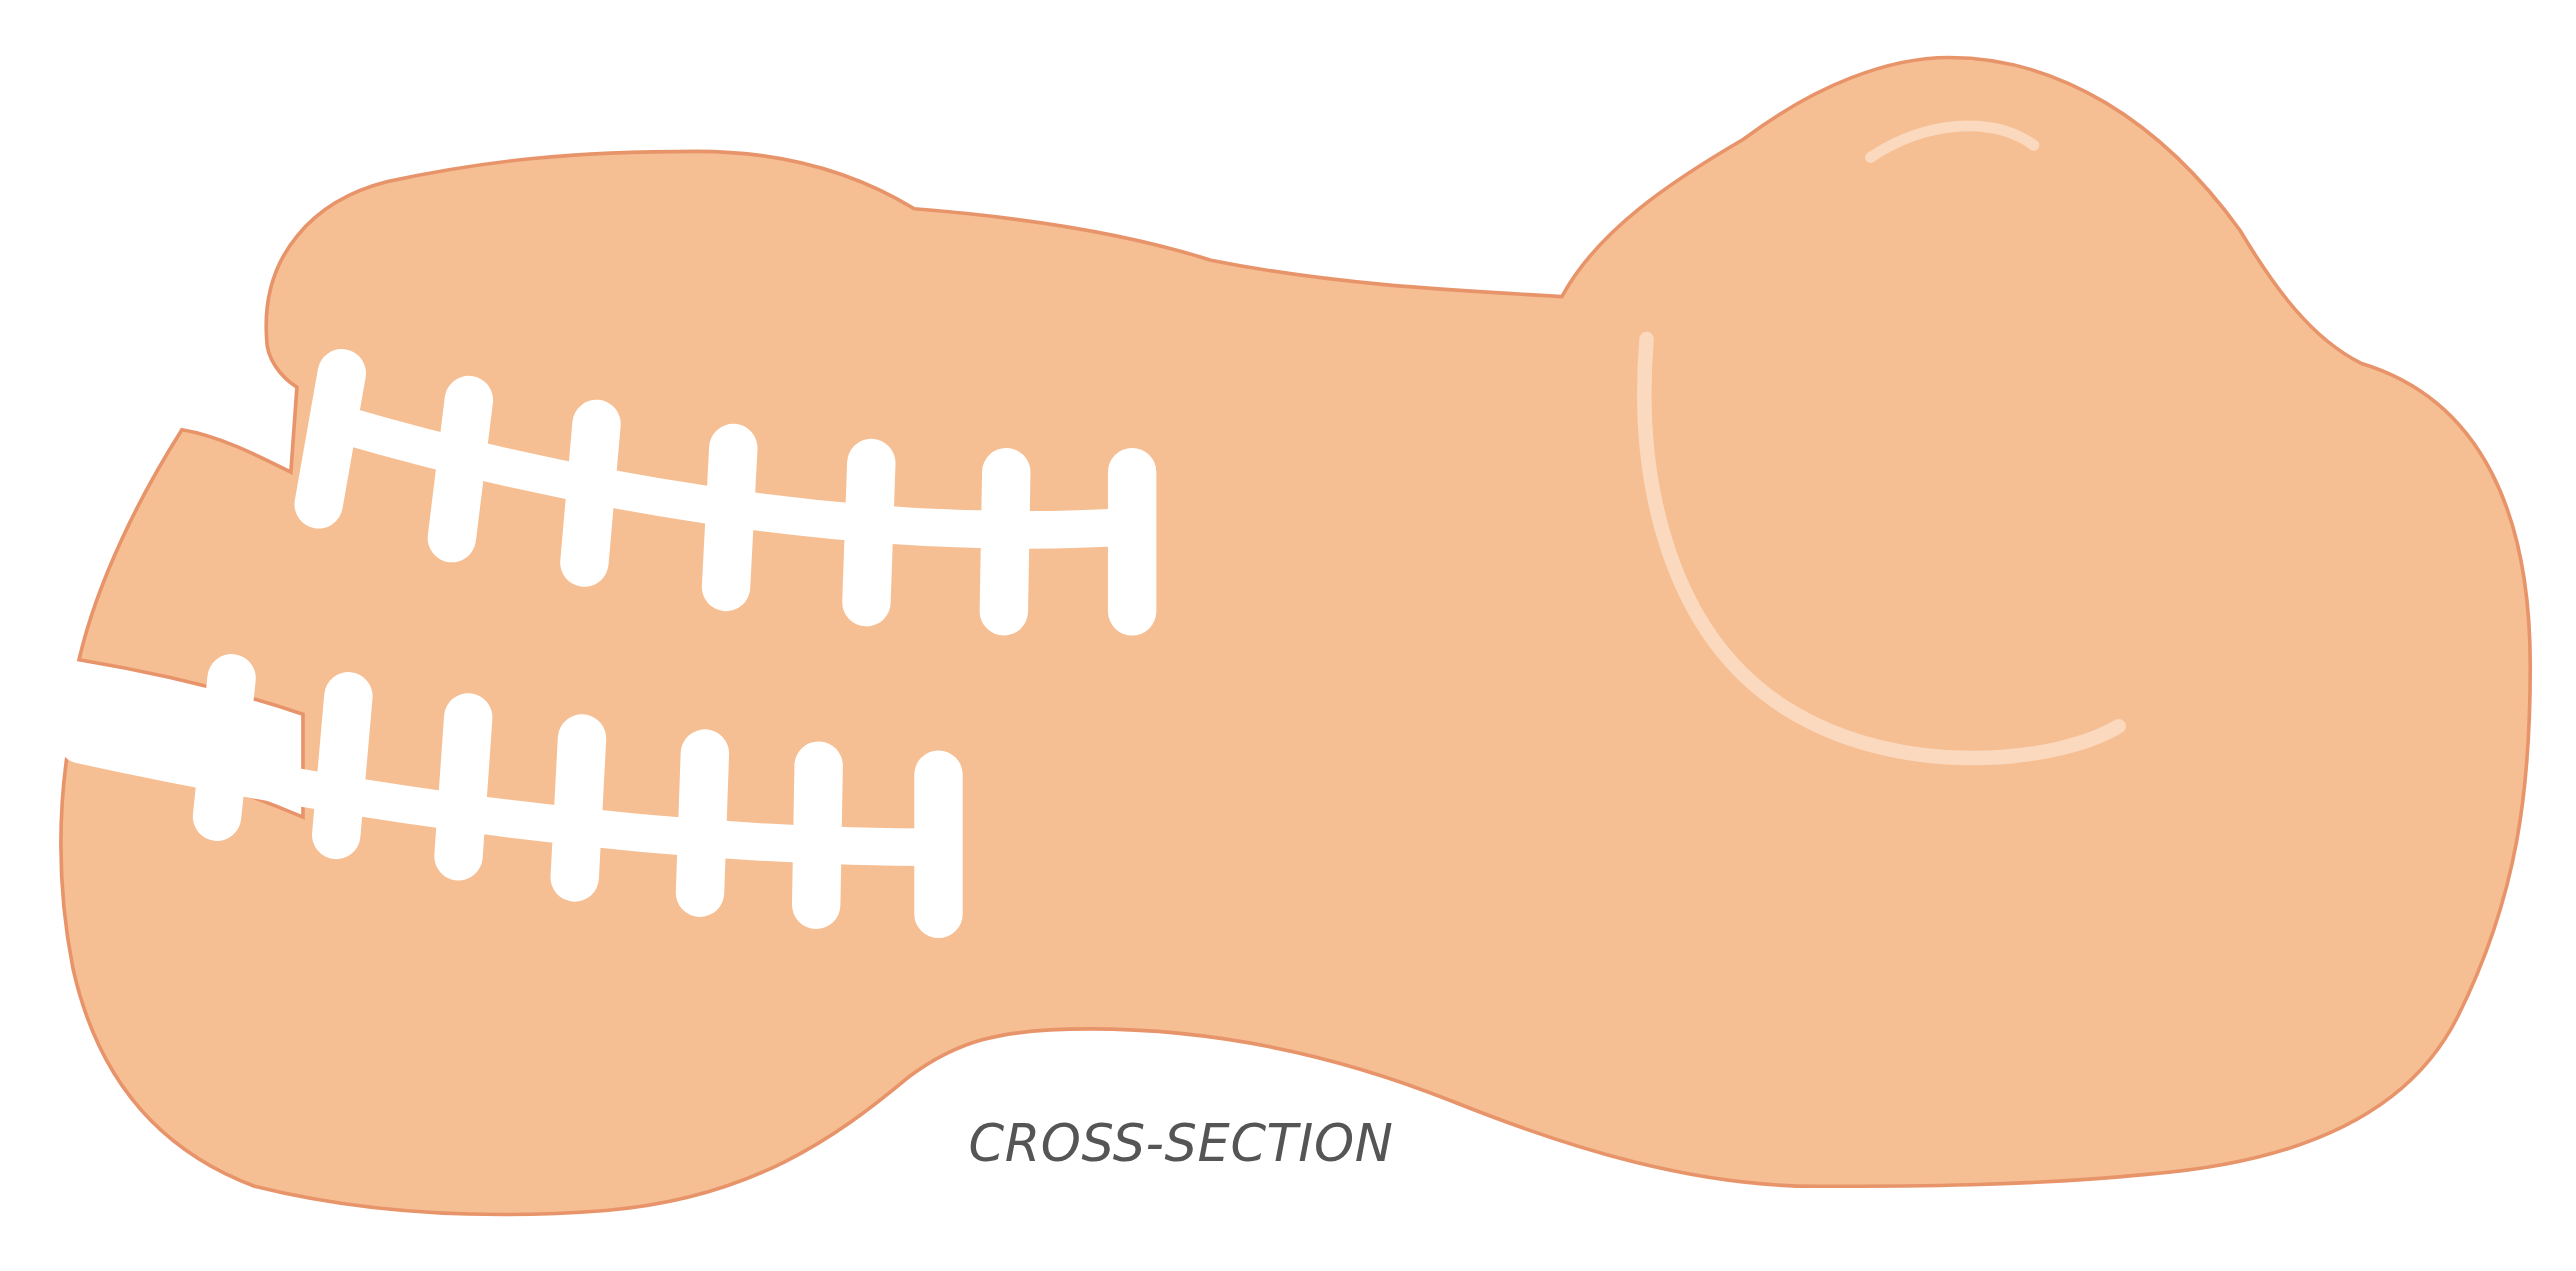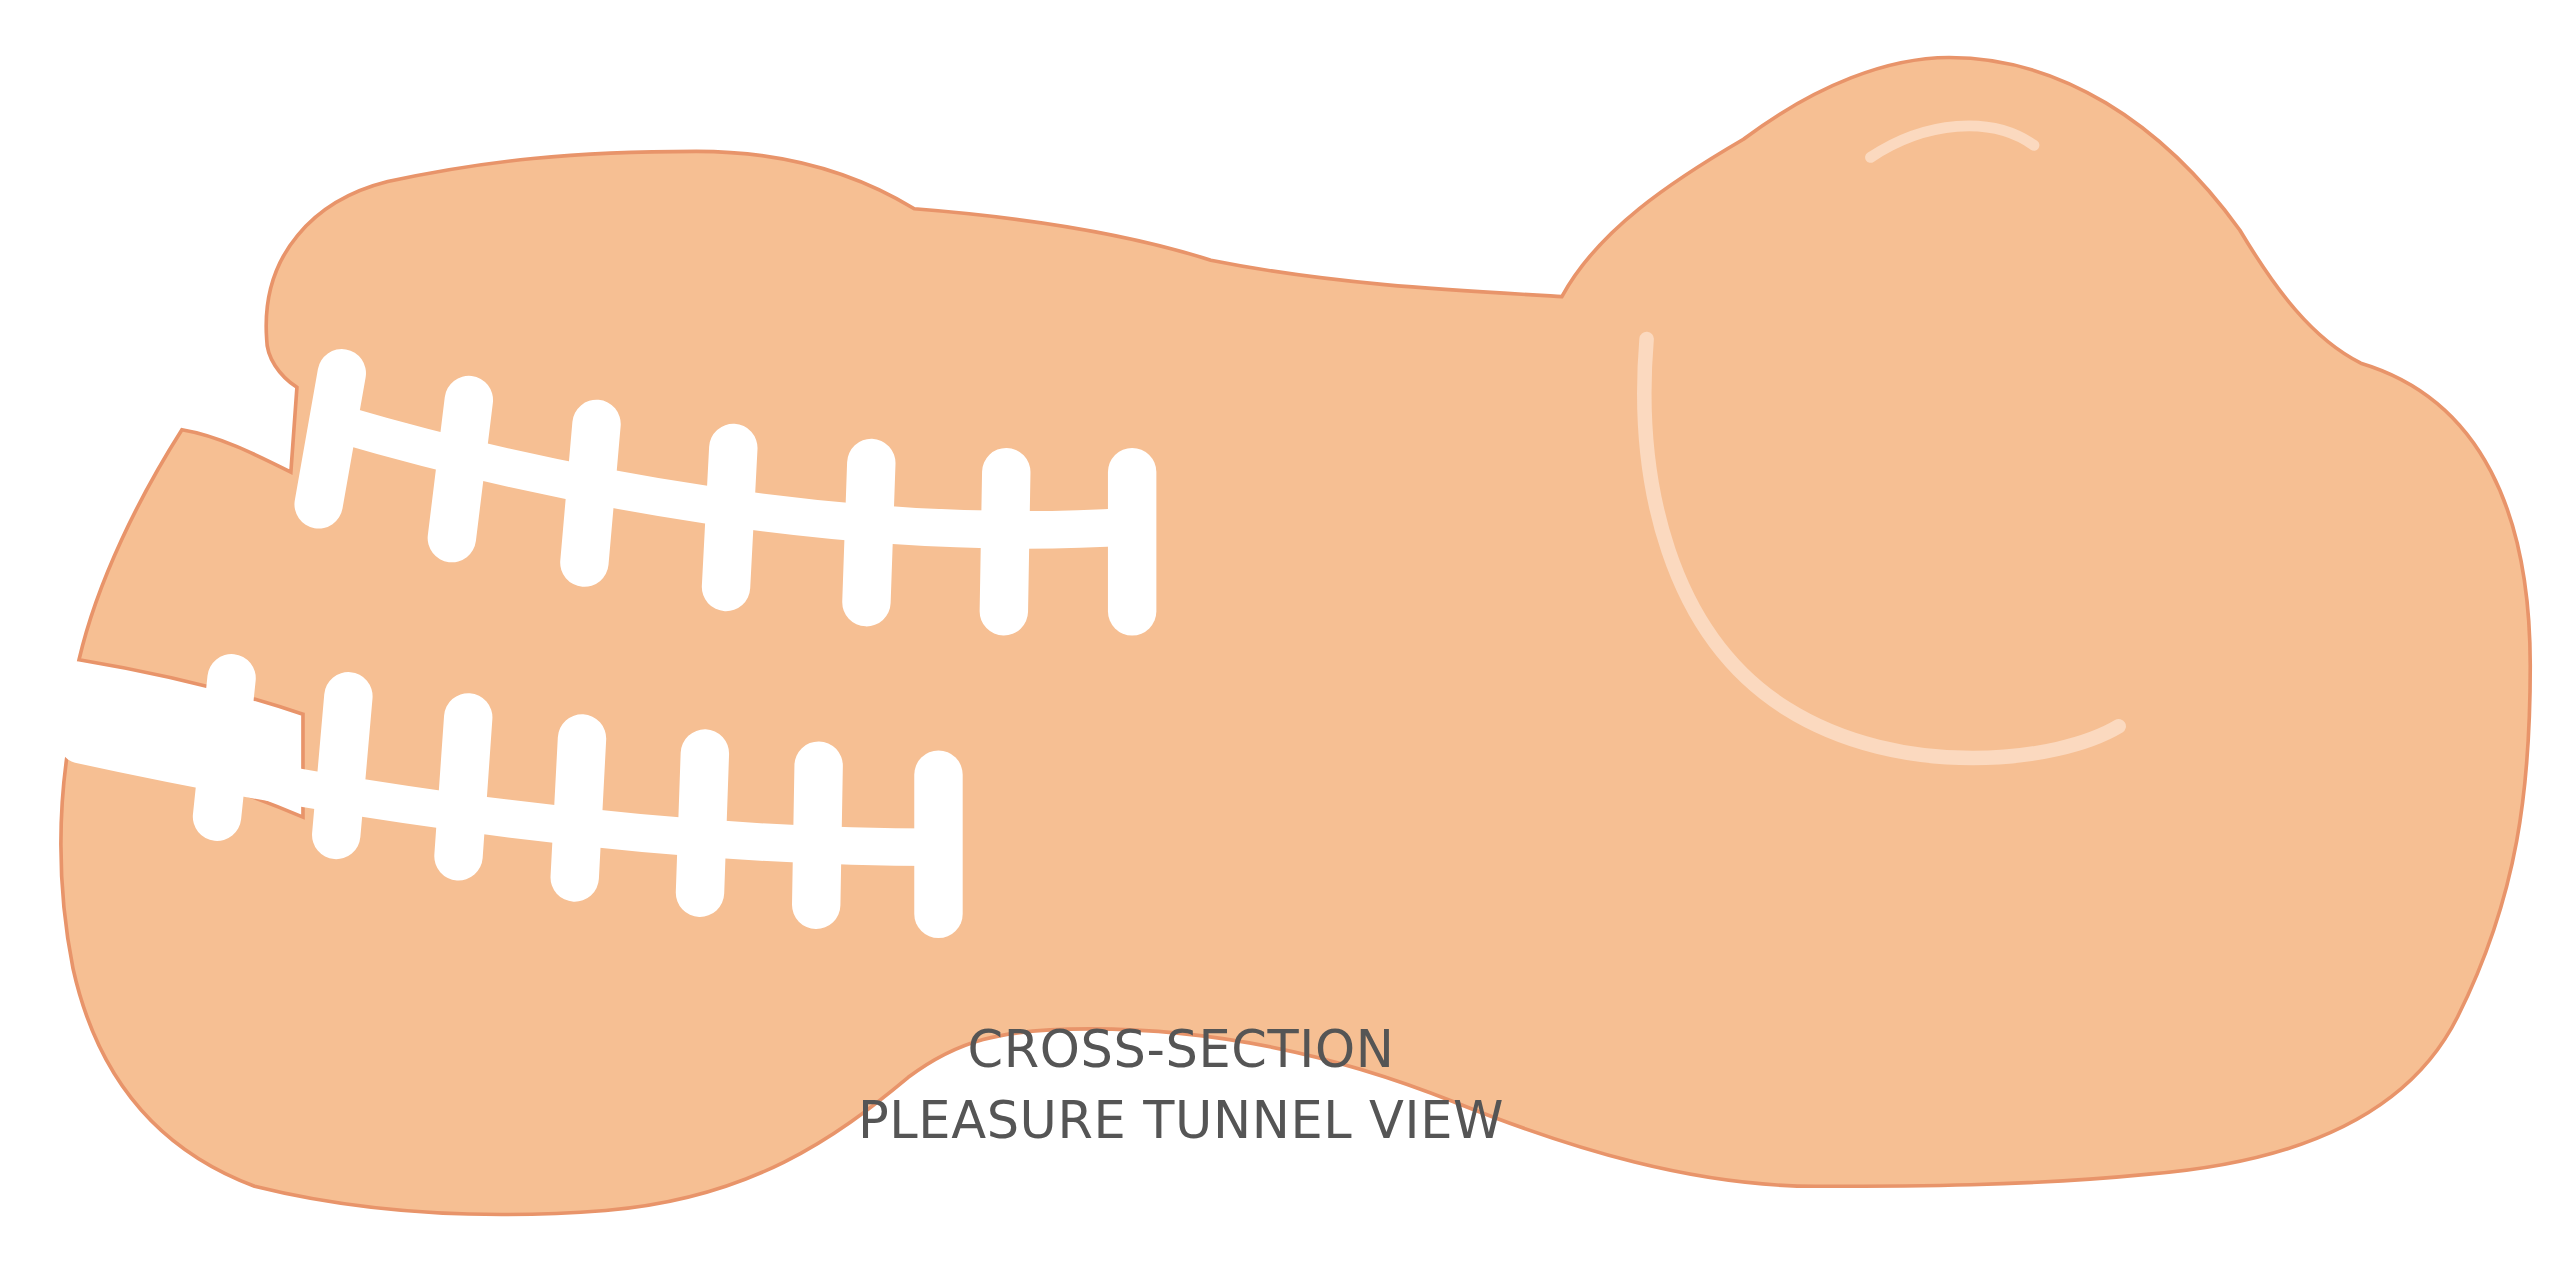--- a/index.html
+++ b/index.html
@@ -1,23 +1,23 @@
 <!DOCTYPE html>
 <html style="font-size:9.7px"><head>
   <meta charset="utf-8">
   <style>
     html, body { margin: 0; padding: 0; background: #ffffff; }
     body { width: 2576px; height: 1271px; overflow: hidden; position: relative; }
     .stage { position: absolute; left: 0; top: 0; width: 2576px; height: 1271px; }
     .stage svg { width: 2576px; height: 1271px; display: block; }
     .caption {
-      position: absolute; left: 1181px; top: 1014px; transform: translateX(-50%);
+      position: absolute; left: 1181px; top: 1108px; transform: translateX(-50%);
       text-align: center; color: #555555;
       font-family: "DejaVu Sans", "Liberation Sans", sans-serif;
-      font-size: 51px; line-height: 71px; letter-spacing: 0.6px; white-space: nowrap;
+      font-size: 51px; line-height: 71px; letter-spacing: 0.6px; white-space: nowrap; font-style: italic;
     }
   </style>
 </head>
 <body>
 
 <div class="stage">
   <svg viewBox="0 0 4255 2100" xmlns="http://www.w3.org/2000/svg">
 
     <path d="M 440 560
          C 430 420, 520 330, 640 300
@@ -71,16 +71,15 @@
       <rect x="725" y="1145" width="80" height="310" rx="40" transform="rotate(4 765 1300)"></rect>
       <rect x="915" y="1180" width="80" height="310" rx="40" transform="rotate(3 955 1335)"></rect>
       <rect x="1120" y="1205" width="80" height="310" rx="40" transform="rotate(2 1160 1360)"></rect>
       <rect x="1310" y="1225" width="80" height="310" rx="40" transform="rotate(1 1350 1380)"></rect>
       <rect x="1510" y="1240" width="80" height="310" rx="40"></rect>
     </g>
   </svg>
 
   <div class="caption">
     <div>CROSS-SECTION</div>
-    <div>PLEASURE TUNNEL VIEW</div>
   </div>
 </div>
 
 
 </body></html>

